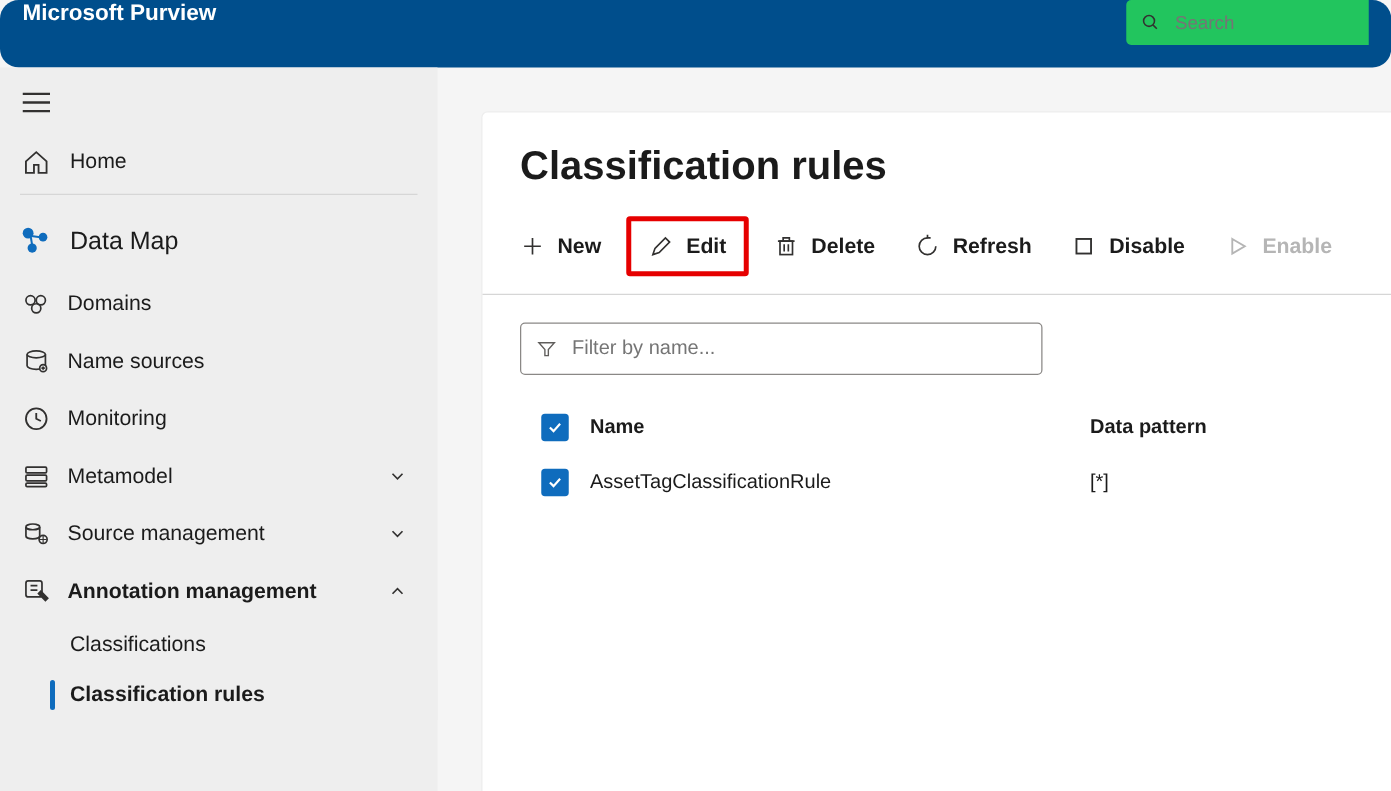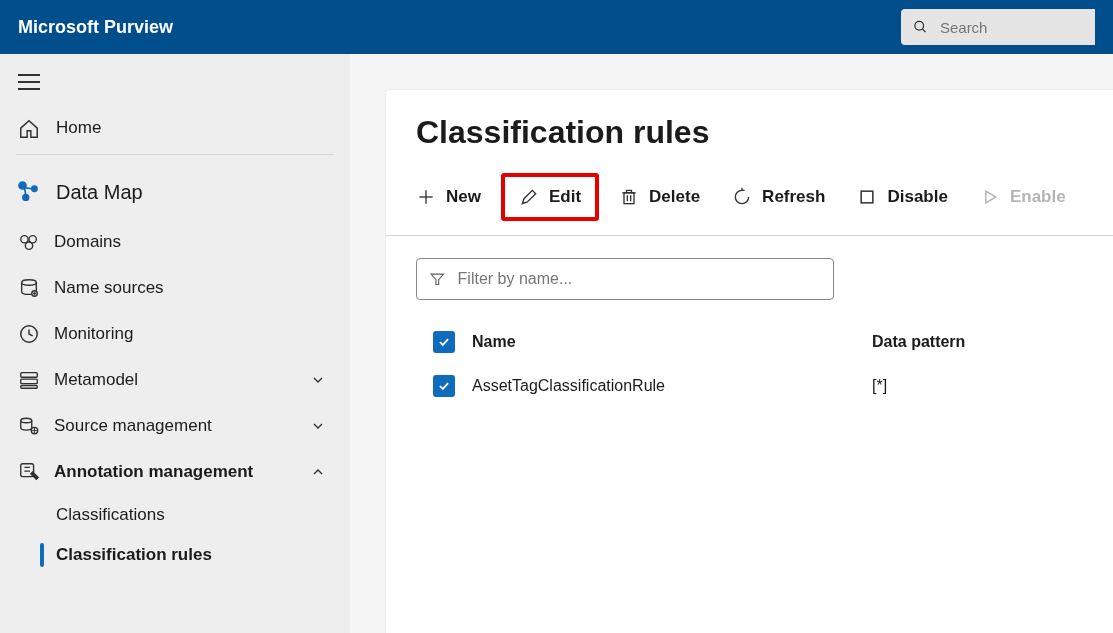--- a/index.html
+++ b/index.html
@@ -10,32 +10,33 @@
     font-family: "Segoe UI", "Segoe UI Web", Arial, sans-serif;
     background: #f5f5f5;
     color: #1b1b1b;
     overflow: hidden;
   }
   .topbar {
     height: 54px;
     background: #004e8c;
     color: #fff;
     display: flex;
-    align-items: center;
+    align-items: flex-start;
     padding: 0 18px;
+    border-radius: 15px;
   }
   .topbar-title {
     font-size: 18px;
     font-weight: 600;
     flex: 1;
   }
   .search-wrap {
     width: 170px;
     height: 36px;
-    background: #e5e5e5;
+    background: #22c55e;
     border-radius: 4px 0 0 4px;
     display: flex;
     align-items: center;
     padding: 0 12px;
     color: #323130;
     margin-left: 36px;
   }
   .search-wrap svg { margin-right: 10px; }
   .search-input {
     border: none;

